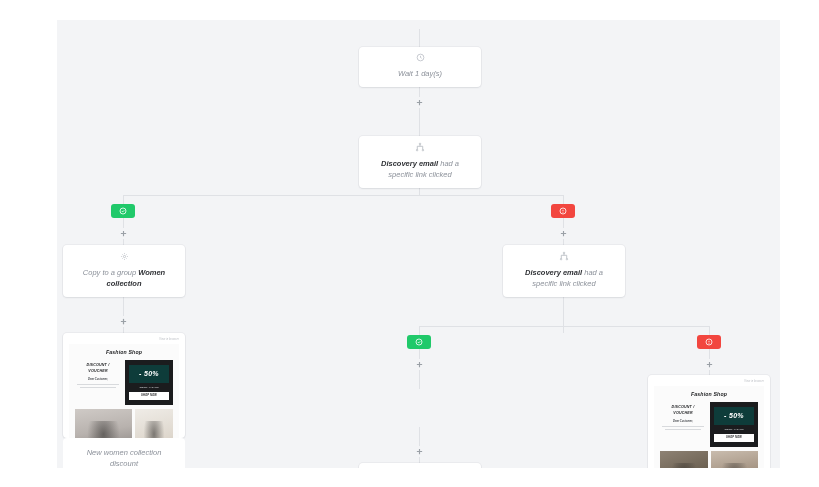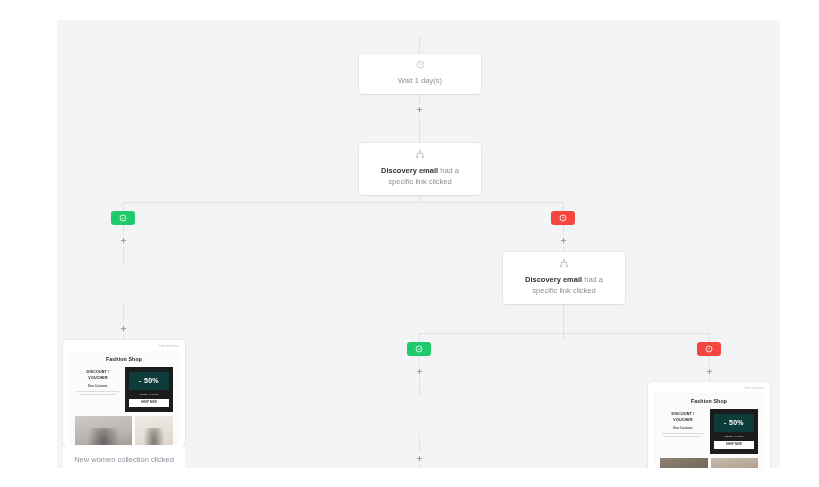--- a/index.html
+++ b/index.html
@@ -9,21 +9,21 @@
     font-family: "Liberation Sans", sans-serif;
     overflow: hidden;
   }
   #canvas {
     position: absolute;
     left: 57px; top: 20px;
     width: 723px; height: 448px;
     background: #f3f4f6;
     overflow: hidden;
   }
-  .layer { position: absolute; left: 0; top: 16px; width: 723px; height: 448px; }
+  .layer { position: absolute; left: 0; top: 9px; width: 723px; height: 448px; font-style: italic; }
 
   
   .vline { position: absolute; width: 1px; background: #dfe1e5; }
   .hline { position: absolute; height: 1px; background: #dfe1e5; }
 
   
   .plus {
     position: absolute; width: 11px; height: 11px;
     border-radius: 2px; background: #f3f4f6;
     display: flex; align-items: center; justify-content: center;
@@ -208,20 +208,31 @@
       <svg width="9" height="9" viewBox="0 0 24 24" stroke="currentColor" stroke-width="3" fill="none">
           <path d="M12 5v14M5 12h14"></path>
         </svg>
     </div>
     <div class="plus" style="left:501px; top:199px;">
       <svg width="9" height="9" viewBox="0 0 24 24" stroke="currentColor" stroke-width="3" fill="none">
           <path d="M12 5v14M5 12h14"></path>
         </svg>
     </div>
 
+    <div class="node" style="left:6px; top:216px; width:122px; height:52px;">
+      <span class="nicon">
+        <svg width="9" height="9" viewBox="0 0 24 24" fill="none" stroke="currentColor" stroke-width="2">
+          <circle cx="12" cy="12" r="3"></circle>
+          <path d="M12 2.6v2.2M12 19.2v2.2M21.4 12h-2.2M4.8 12H2.6M18.6 5.4l-1.6 1.6M7 17l-1.6 1.6M18.6 18.6L17 17M7 7L5.4 5.4"></path>
+        </svg>
+      </span>
+      <div class="ntext">
+        <span>Copy to a group </span><b>Women collection</b>
+      </div>
+    </div>
 
     <div class="plus" style="left:61px; top:287px;">
       <svg width="9" height="9" viewBox="0 0 24 24" stroke="currentColor" stroke-width="3" fill="none">
           <path d="M12 5v14M5 12he14"></path>
           <path d="M12 5v14M5 12h14"></path>
         </svg>
     </div>
 
     <div class="mailcard" style="left:6px; top:304px; width:122px; height:105px;">
       <div class="mail-inner">
@@ -247,21 +258,21 @@
           </div>
           <div class="mail-photos">
             <div class="photo p1 ph-a"></div>
             <div class="photo p2 ph-b"></div>
           </div>
         </div>
       </div>
     </div>
 
     <div class="mailcard" style="left:6px; top:409px; width:122px; height:40px; box-shadow:none;">
-      <div class="mail-caption">New women collection clicked</div>
+      <div class="mail-caption">New women collection discount</div>
     </div>
 
     <div class="node" style="left:446px; top:216px; width:122px; height:52px;">
       <span class="nicon">
         <svg width="10" height="10" viewBox="0 0 24 24" fill="none" stroke="currentColor" stroke-width="2">
           <circle cx="12" cy="4.5" r="1.8"></circle>
             <circle cx="5" cy="19.5" r="1.8"></circle>
             <circle cx="19" cy="19.5" r="1.8"></circle>
           <path d="M12 6.3v4M12 10.3H5.5v7.4M12 10.3h6.5v7.4"></path>
         </svg>

